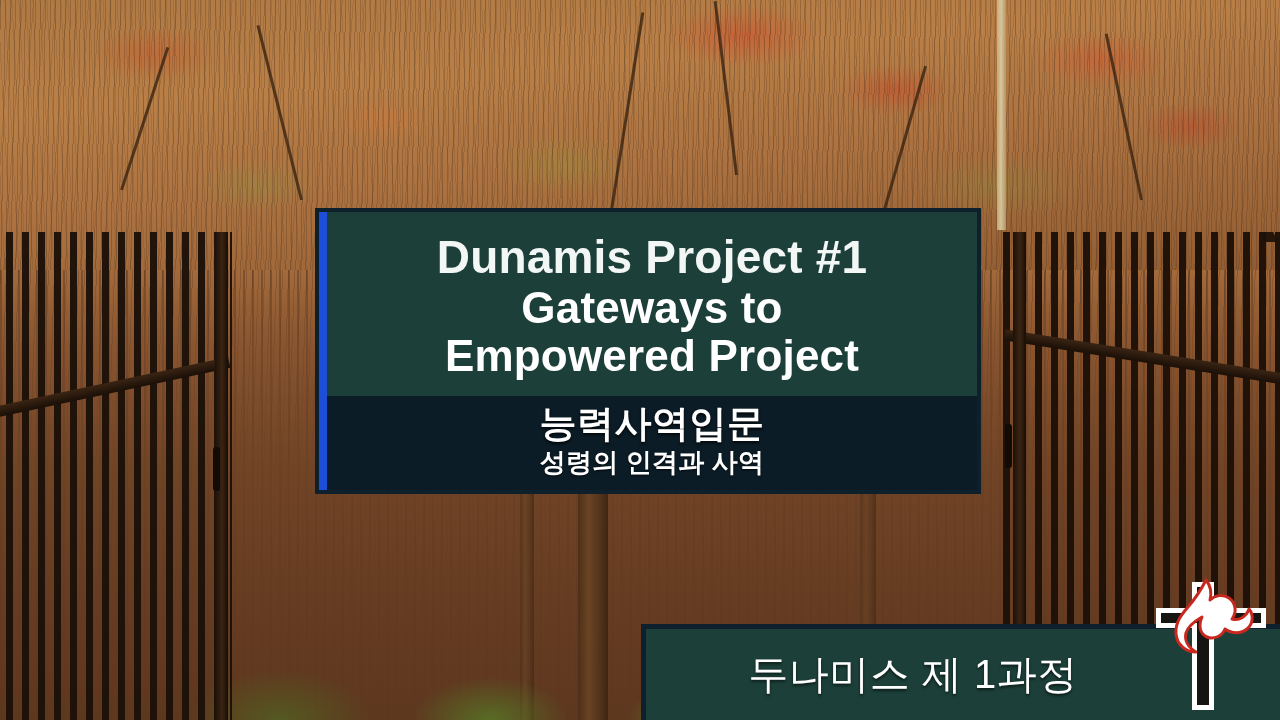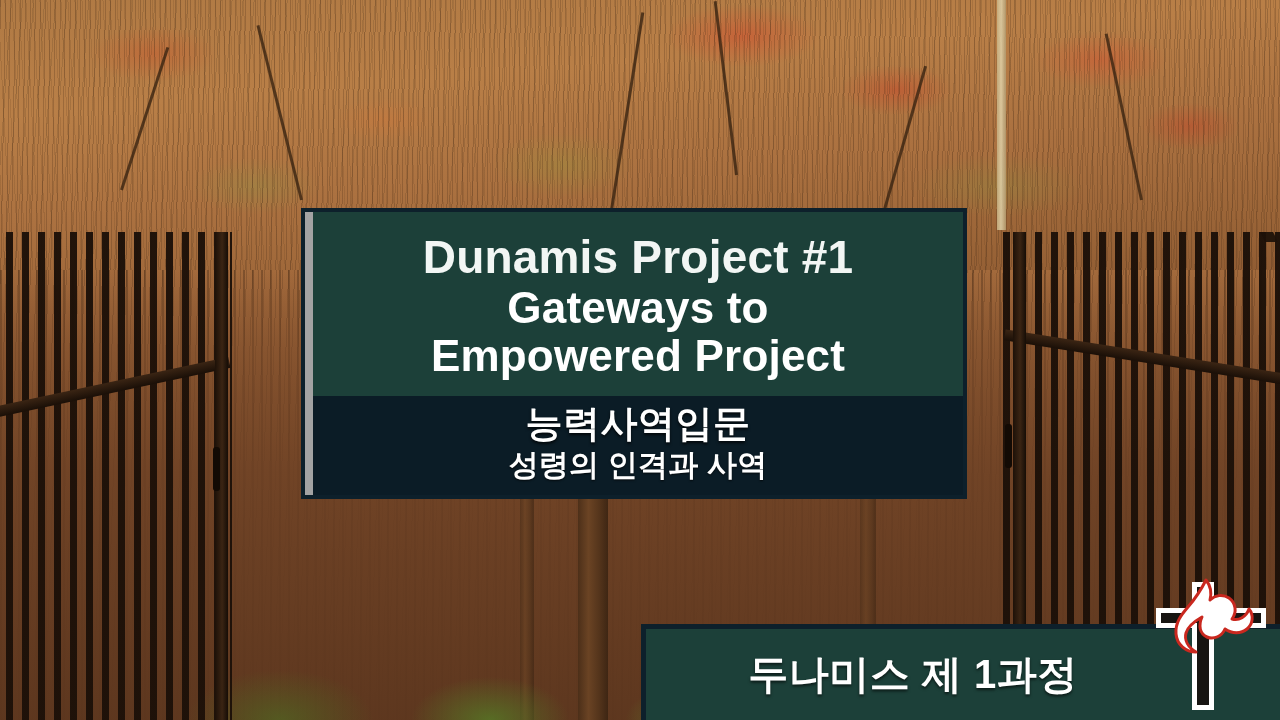--- a/index.html
+++ b/index.html
@@ -124,26 +124,26 @@
   .gate-left .arch  { top: -96px; border-top-color: #24160b; }
   .gate-right .arch { top: -96px; border-top-color: #24160b; }
   .latch {
     position: absolute; width: 7px; height: 44px; border-radius: 3px;
     background: #120a04;
   }
 
   
   .title-card {
     position: absolute;
-    left: 301px;
+    left: 315px;
     top: 208px;
     width: 666px;
     border: 4px solid #0d202b;
     box-sizing: border-box;
-    background: #a3a3a3;
+    background: #1d4ed8;
     padding-left: 8px;
   }
   .title-teal {
     background: #1c4039;
     padding: 20px 14px 16px;
     text-align: center;
   }
   .title-line-1 {
     color: #f2f6f4;
     font-size: 46px;
@@ -167,21 +167,21 @@
   .kr-heading {
     color: #ffffff;
     font-size: 37px;
     font-weight: 700;
     letter-spacing: .5px;
     line-height: 1.18;
     text-shadow: 0 2px 3px rgba(0,0,0,.75);
   }
   .kr-sub {
     color: #ffffff;
-    font-size: 30px;
+    font-size: 26px;
     font-weight: 700;
     letter-spacing: .2px;
     line-height: 1.25;
     text-shadow: 0 1px 2px rgba(0,0,0,.7);
   }
 
   
   .bottom-banner {
     position: absolute;
     left: 641px;
@@ -192,21 +192,21 @@
     border-top: 5px solid #0d202b;
     border-left: 5px solid #0d202b;
     background: #1c4039;
     display: flex;
     align-items: center;
     justify-content: center;
   }
   .banner-text {
     color: #ffffff;
     font-size: 40px;
-    font-weight: 700;
+    font-weight: 400;
     letter-spacing: .5px;
     padding-right: 100px;
     text-shadow: 0 2px 3px rgba(0,0,0,.6);
   }
 
   
   .logo {
     position: absolute;
     left: 1148px;
     top: 576px;

